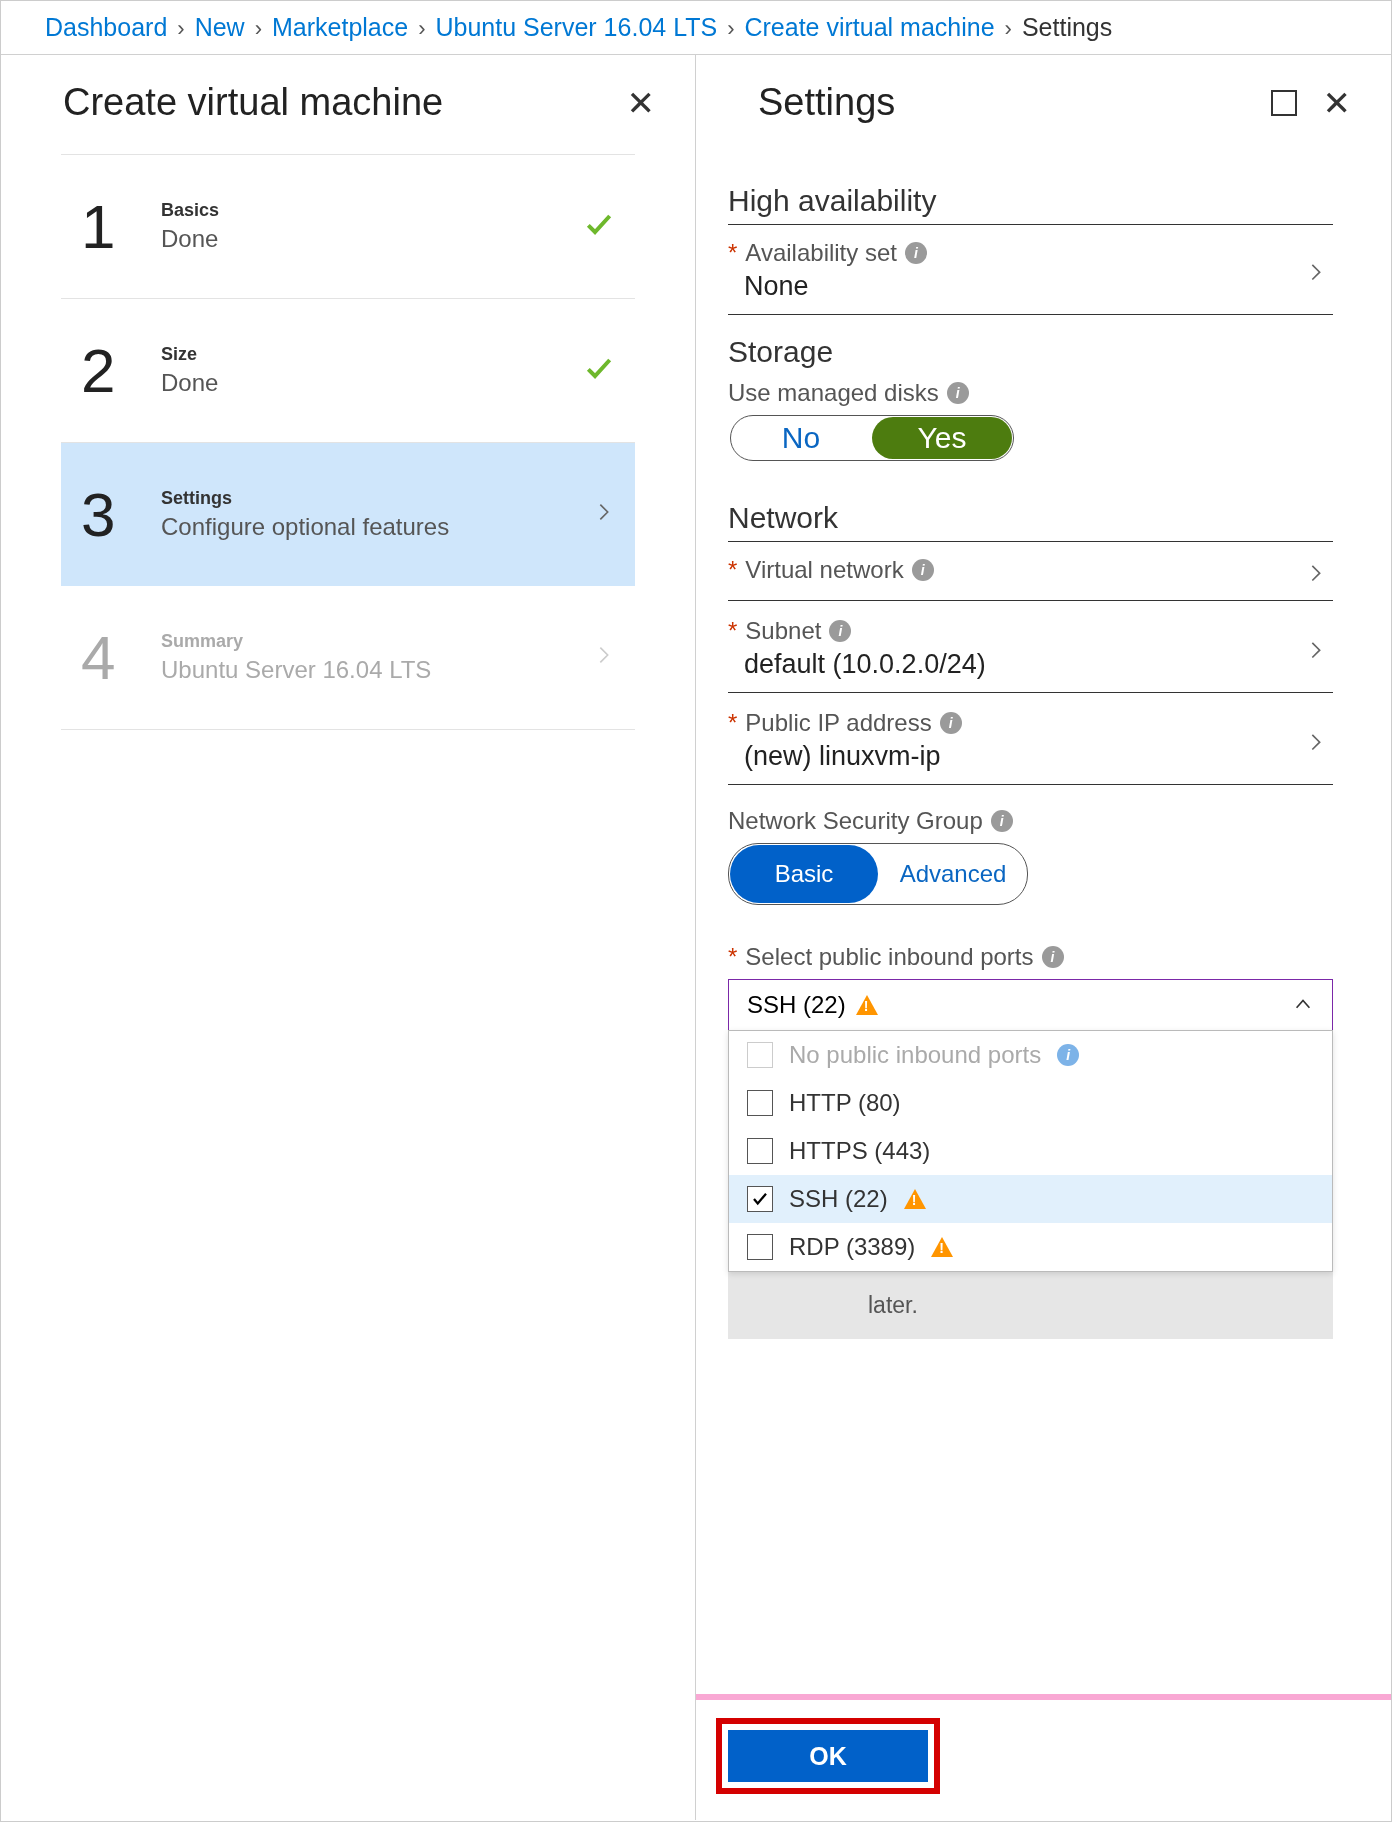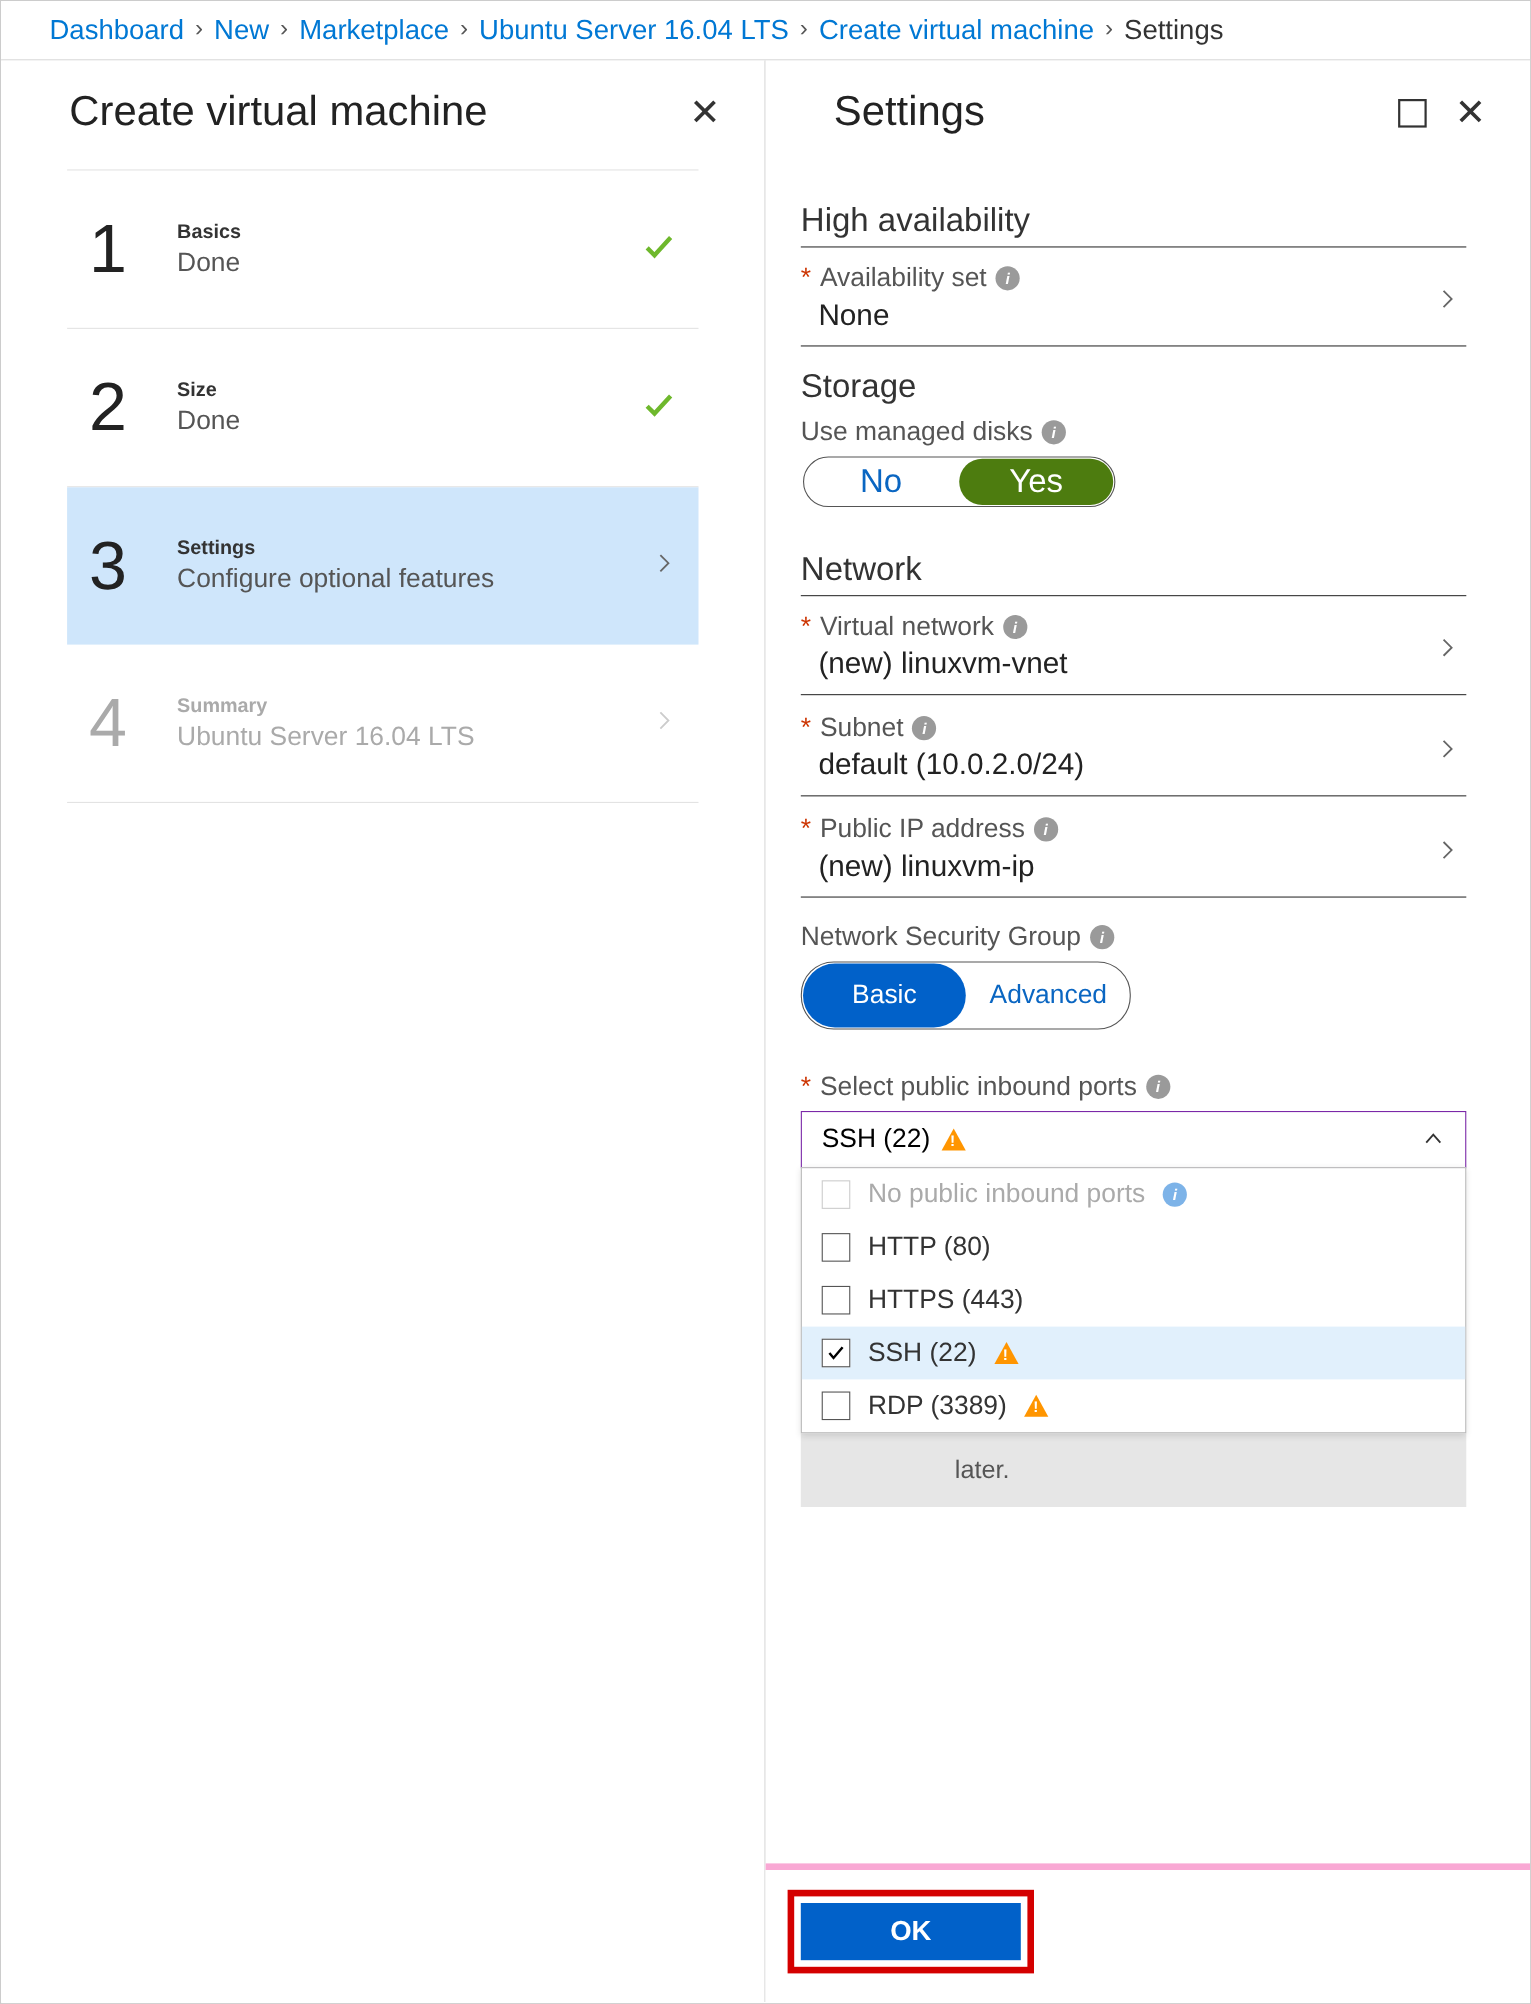--- a/index.html
+++ b/index.html
@@ -11,21 +11,21 @@
     overflow: hidden;
     border: 1px solid #ccc;
     font-size: 21px;
   }
   .breadcrumb {
     padding: 12px 40px;
     border-bottom: 1px solid #d0d0d0;
     background: #fff;
     display: flex;
     flex-wrap: wrap;
-    align-items: flex-start;
+    align-items: flex-end;
     font-size: 25px;
   }
   .breadcrumb a { color: #0078d4; text-decoration: none; margin: 0 4px; }
   .breadcrumb .sep { color: #555; margin: 0 6px; font-size: 22px; }
   .breadcrumb .current { color: #333; margin: 0 4px; }
   .panels { display: flex; height: calc(100% - 55px); }
   .panel-left, .panel-right { height: 100%; position: relative; }
   .panel-left { width: 696px; border-right: 1px solid #d0d0d0; background: #fff; }
   .panel-right { width: 696px; background: #fff; display: flex; flex-direction: column; }
   .blade-header {
@@ -287,21 +287,20 @@
 
       
       <div class="section-title" style="margin-top:40px;">Network</div>
 
       <div class="field">
         <div class="field-label-row">
           <span class="req">*</span>
           <span>Virtual network</span>
           <span class="info-ico">i</span>
         </div>
-        <div class="field-value">(new) linuxvm-vnet</div>
         <div class="field-arrow">
           <svg class="chevright" viewBox="0 0 24 24">
               <polyline points="8,4 16,12 8,20"></polyline>
             </svg>
         </div>
       </div>
 
       <div class="field">
         <div class="field-label-row">
           <span class="req">*</span>

